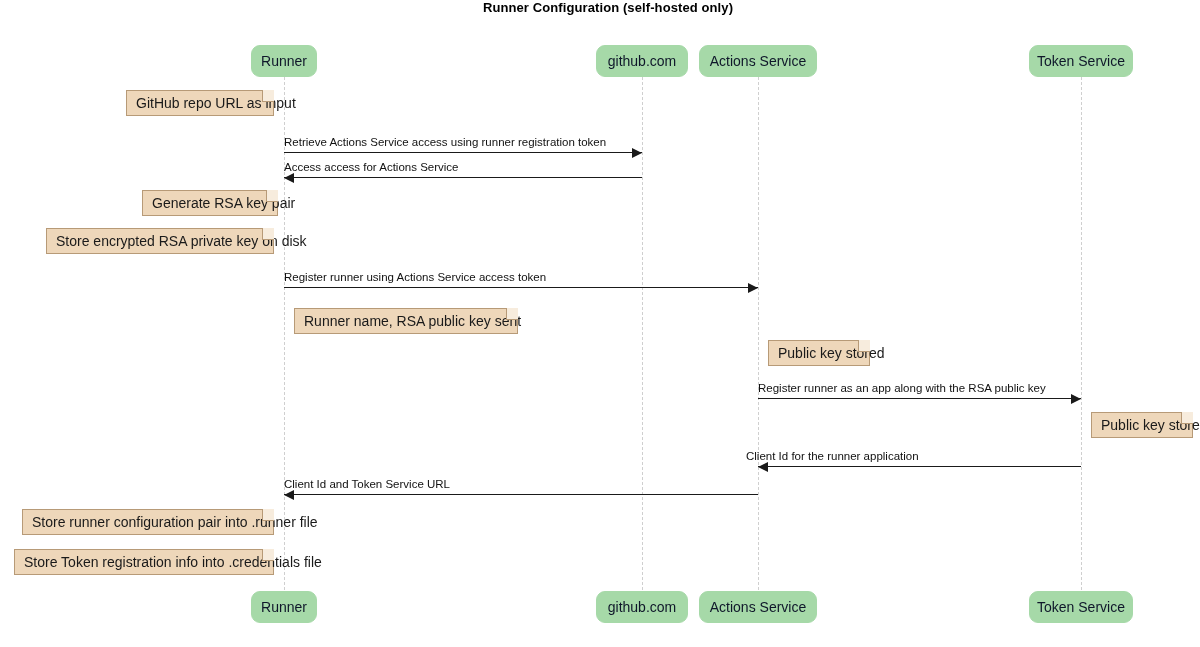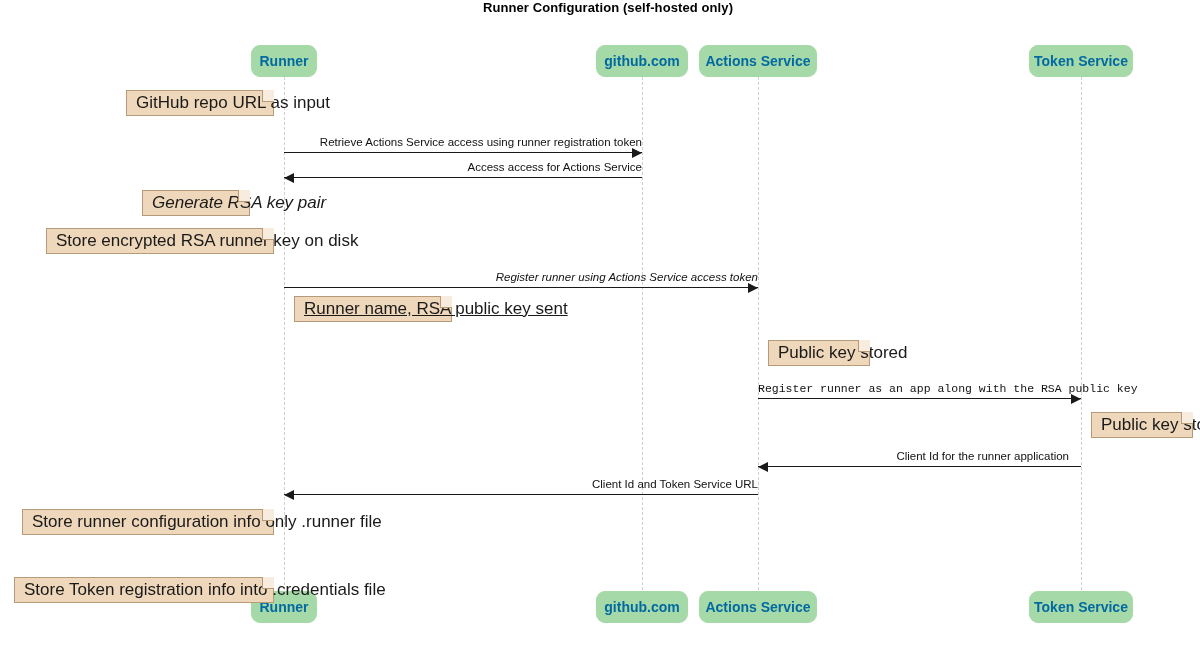--- a/index.html
+++ b/index.html
@@ -40,32 +40,32 @@
     position: absolute;
     height: 32px;
     box-sizing: border-box;
     background: #a6d9a8;
     border: 1px solid #a6d9a8;
     border-radius: 9px;
     display: flex;
     align-items: center;
     justify-content: center;
     font-size: 14px;
-    font-weight: bold;
-    color: #0369a1;
+    font-weight: normal;
+    color: #0f172a;
     white-space: nowrap;
     padding: 0 6px;
   }
   
   .note {
     position: absolute;
     box-sizing: border-box;
     background: #eed7ba;
     border: 1px solid #b79a77;
-    font-size: 17px;
+    font-size: 14px;
     color: #1a1a1a;
     white-space: nowrap;
     display: flex;
     align-items: center;
     padding: 0 9px;
     height: 26px;
   }
   .note .fold {
     position: absolute;
     top: -1px;
@@ -80,21 +80,21 @@
   .msg-line {
     position: absolute;
     height: 0;
     border-top: 1.4px solid #1a1a1a;
   }
   .msg-label {
     position: absolute;
     font-size: 11.5px;
     color: #111111;
     white-space: nowrap;
-    text-align: right;
+    text-align: left;
   }
   .arrow-head {
     position: absolute;
     width: 0;
     height: 0;
     border-top: 5px solid transparent;
     border-bottom: 5px solid transparent;
   }
   .arrow-head.right { border-left: 10px solid #1a1a1a; }
   .arrow-head.left  { border-right: 10px solid #1a1a1a; }
@@ -124,59 +124,59 @@
     </div>
   <div id="messages-layer">
       <div class="msg-line" style="left: 284px; top: 152px; width: 358px;"></div>
       <div class="arrow-head right" style="top: 147.7px; left: 632px;"></div>
       <div class="msg-label" style="left: 284px; width: 358px; top: 136px;">Retrieve Actions Service access using runner registration token</div>
       <div class="msg-line" style="left: 284px; top: 177px; width: 358px;"></div>
       <div class="arrow-head left" style="top: 172.7px; left: 284px;"></div>
       <div class="msg-label" style="left: 284px; width: 358px; top: 161px;">Access access for Actions Service</div>
       <div class="msg-line" style="left: 284px; top: 287px; width: 474px;"></div>
       <div class="arrow-head right" style="top: 282.7px; left: 748px;"></div>
-      <div class="msg-label" style="left: 284px; width: 474px; top: 271px; font-style: italic;">Register runner using Actions Service access token</div>
+      <div class="msg-label" style="left: 284px; width: 474px; top: 271px;">Register runner using Actions Service access token</div>
       <div class="msg-line" style="left: 758px; top: 398px; width: 323px;"></div>
       <div class="arrow-head right" style="top: 393.7px; left: 1071px;"></div>
-      <div class="msg-label" style="left: 758px; width: 323px; top: 382px; font-family: Liberation Mono, monospace;">Register runner as an app along with the RSA public key</div>
+      <div class="msg-label" style="left: 758px; width: 323px; top: 382px;">Register runner as an app along with the RSA public key</div>
       <div class="msg-line" style="left: 758px; top: 466px; width: 323px;"></div>
       <div class="arrow-head left" style="top: 461.7px; left: 758px;"></div>
       <div class="msg-label" style="left: 746px; width: 323px; top: 450px;">Client Id for the runner application</div>
       <div class="msg-line" style="left: 284px; top: 494px; width: 474px;"></div>
       <div class="arrow-head left" style="top: 489.7px; left: 284px;"></div>
       <div class="msg-label" style="left: 284px; width: 474px; top: 478px;">Client Id and Token Service URL</div>
     </div>
   <div id="notes-layer">
       <div class="note" style="left: 126px; top: 90px; width: 148px;">
         <span>GitHub repo URL as input</span>
         <span class="fold"></span>
       </div>
-      <div class="note" style="left: 142px; top: 190px; width: 108px; font-style: italic;">
+      <div class="note" style="left: 142px; top: 190px; width: 136px;">
         <span>Generate RSA key pair</span>
         <span class="fold"></span>
       </div>
       <div class="note" style="left: 46px; top: 228px; width: 228px;">
-        <span>Store encrypted RSA runner key on disk</span>
+        <span>Store encrypted RSA private key on disk</span>
         <span class="fold"></span>
       </div>
-      <div class="note" style="left: 294px; top: 296px; width: 158px; text-decoration: underline;">
+      <div class="note" style="left: 294px; top: 308px; width: 224px;">
         <span>Runner name, RSA public key sent</span>
         <span class="fold"></span>
       </div>
       <div class="note" style="left: 768px; top: 340px; width: 102px;">
         <span>Public key stored</span>
         <span class="fold"></span>
       </div>
       <div class="note" style="left: 1091px; top: 412px; width: 102px;">
         <span>Public key stored</span>
         <span class="fold"></span>
       </div>
       <div class="note" style="left: 22px; top: 509px; width: 252px;">
-        <span>Store runner configuration info only .runner file</span>
+        <span>Store runner configuration pair into .runner file</span>
         <span class="fold"></span>
       </div>
-      <div class="note" style="left: 14px; top: 549px; width: 260px; margin-top: 28px;">
+      <div class="note" style="left: 14px; top: 549px; width: 260px;">
         <span>Store Token registration info into .credentials file</span>
         <span class="fold"></span>
       </div>
     </div>
 
 </div>
 
 </body></html>

